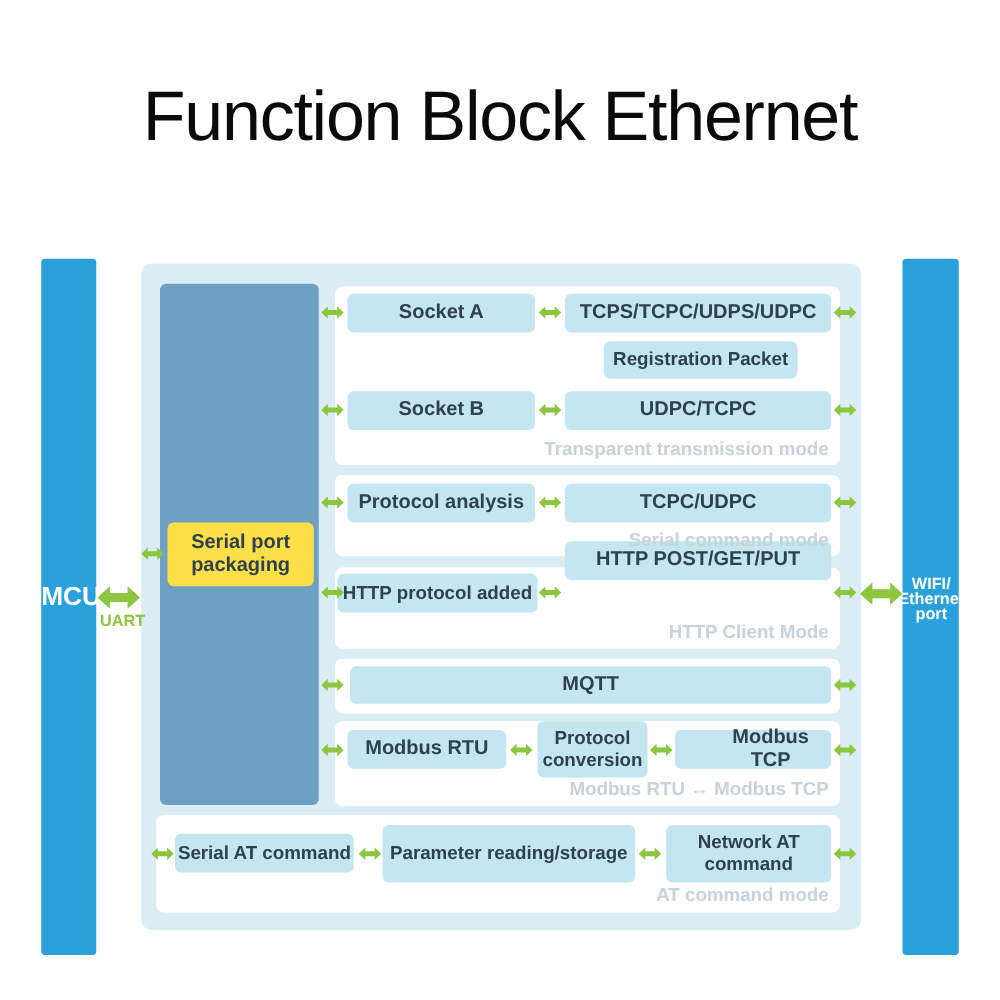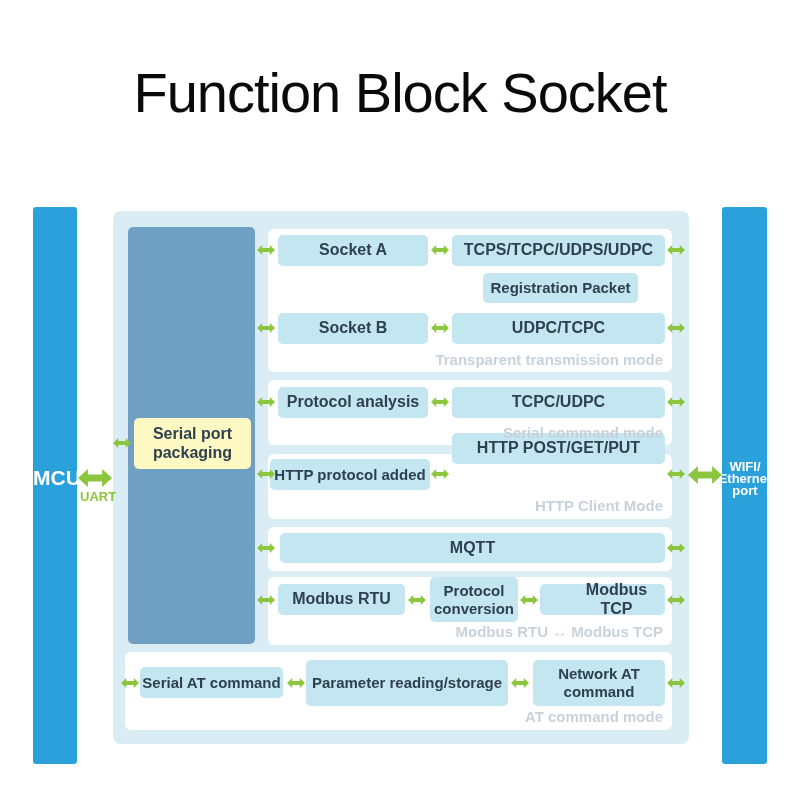--- a/index.html
+++ b/index.html
@@ -9,32 +9,32 @@
   .title{left:0;top:60px;width:800px;text-align:center;font-size:56px;font-weight:400;
          color:#0a0a0a;letter-spacing:-1px;}
   .vbar{background:#2BA1DB;border-radius:3px;}
   .bar-label{color:#ffffff;font-weight:700;text-align:center;}
   .container{background:#DAEDF5;border-radius:8px;}
   .column{background:#6F9FC3;border-radius:5px;}
   .panel{background:#ffffff;border-radius:6px;}
   .box{background:#C3E6F1;border-radius:5px;color:#2F4050;font-size:16px;font-weight:700;
        display:flex;align-items:center;justify-content:center;text-align:center;line-height:1.18;}
   .box.small{font-size:15px;}
-  .spp{background:#fef9c3;}
+  .spp{background:#fde047;}
   .mode{color:#C8D2DB;font-size:15px;font-weight:700;text-align:right;}
   .arrow{color:#8CC63F;}
   .arrow svg{display:block;width:100%;height:100%;}
   .uart{color:#8CC63F;font-size:13px;font-weight:700;}
   .wifi-label{font-size:13px;line-height:12px;}
   .mcu{font-size:21px;}
 </style>
 </head>
 <body>
 
-<div class="abs title">Function Block Socket</div>
+<div class="abs title">Function Block Ethernet</div>
 
 <div class="abs vbar" style="left:33px;top:207px;width:44px;height:557px;"></div>
 <div class="abs bar-label mcu" style="left:33px;top:466px;width:44px;">MCU</div>
 
 <div class="abs vbar" style="left:722px;top:207px;width:45px;height:557px;"></div>
 <div class="abs bar-label wifi-label" style="left:718px;top:461px;width:54px;">
   <div>WIFI/</div>
   <div>Ethernet</div>
   <div>port</div>
 </div>

